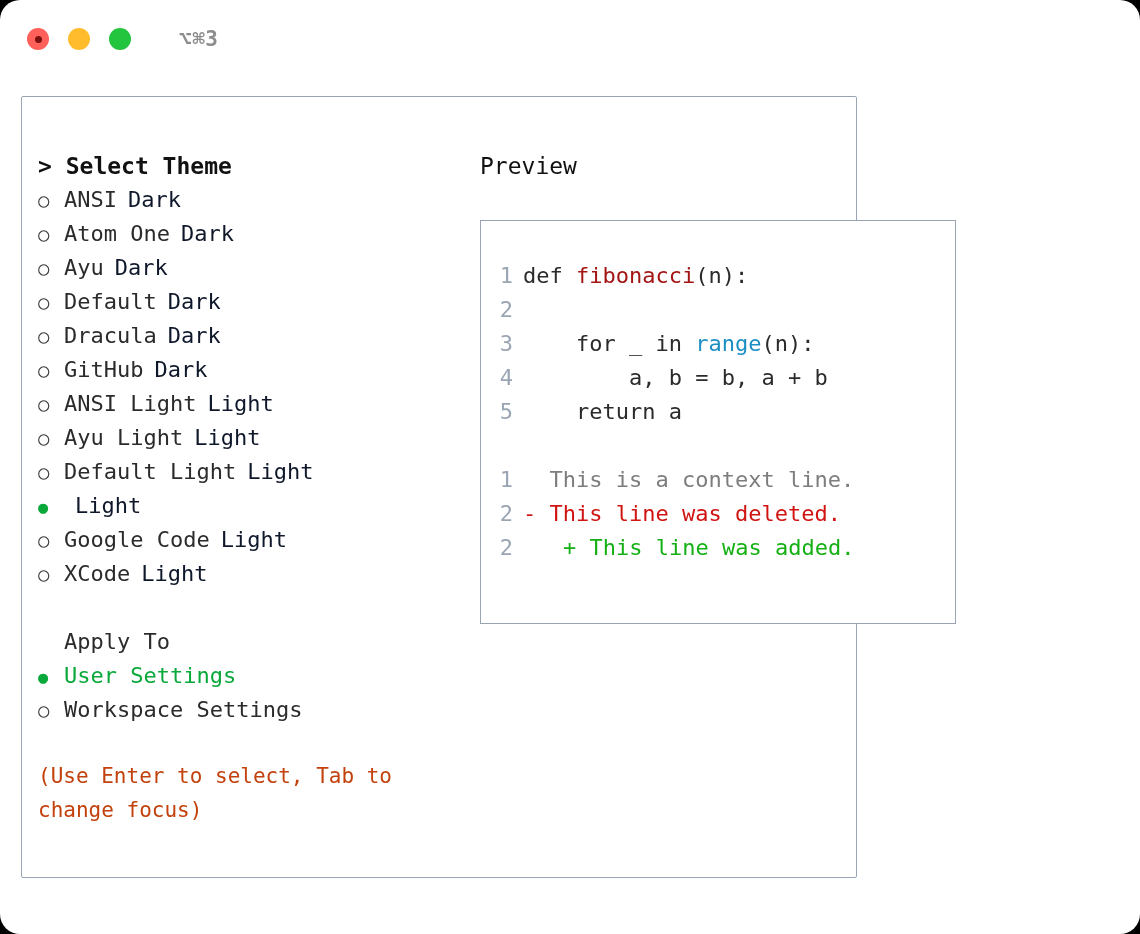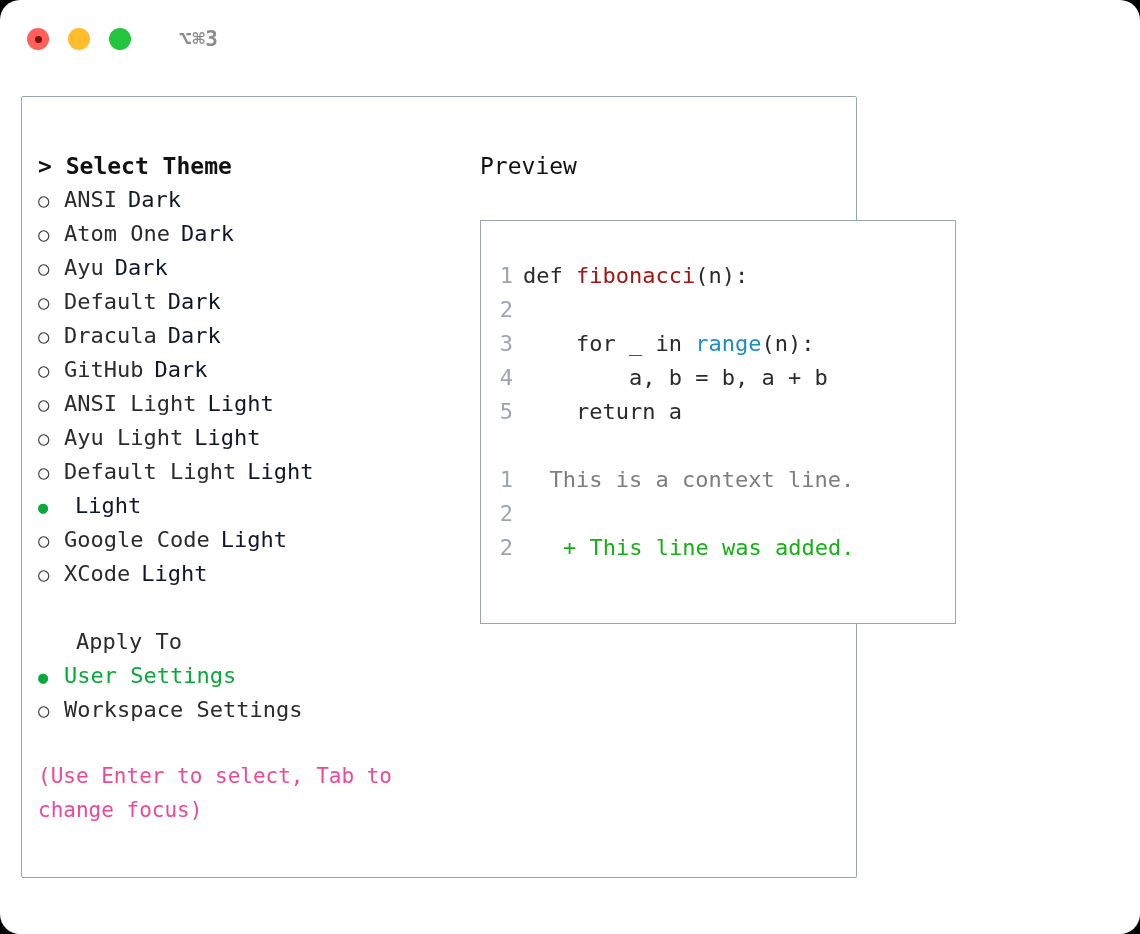--- a/index.html
+++ b/index.html
@@ -129,27 +129,26 @@
   .section-gap { height: 34px; }
 
   .apply-header {
     display: flex;
     align-items: baseline;
     line-height: 34px;
     height: 34px;
     font-size: 22px;
     color: #2b2b2b;
     white-space: pre;
-    gap: 12px;
   }
 
   .hint {
     margin-top: 32px;
     font-size: 21px;
-    color: #ec4899;
+    color: #c2410c;
     line-height: 34px;
     width: 410px;
     white-space: pre-wrap;
   }
 
   
   .right-col {
     position: absolute;
     left: 458px;
     top: 52px;
@@ -252,20 +251,20 @@
         <div id="code-block">
             <div class="code-line"><span class="lineno">1</span><span class="code-text"><span>def </span><span class="tok-fn">fibonacci</span><span>(n):</span></span></div>
             <div class="code-line"><span class="lineno">2</span></div>
             <div class="code-line"><span class="lineno">3</span><span class="code-text"><span>    for _ in </span><span class="tok-call">range</span><span>(n):</span></span></div>
             <div class="code-line"><span class="lineno">4</span><span class="code-text"><span>        a, b = b, a + b</span></span></div>
             <div class="code-line"><span class="lineno">5</span><span class="code-text"><span>    return a</span></span></div>
           </div>
         <div class="diff-gap"></div>
         <div id="diff-block">
             <div class="code-line diff-ctx"><span class="lineno">1</span><span class="code-text">  This is a context line.</span></div>
-            <div class="code-line diff-del"><span class="lineno">2</span></div>
+            <div class="code-line diff-del"><span class="lineno">2</span><span class="code-text">- This line was deleted.</span></div>
             <div class="code-line diff-add"><span class="lineno">2</span><span class="code-text">+ This line was added.</span></div>
           </div>
       </div>
     </div>
 
   </div>
 </div>
 
 </body></html>

